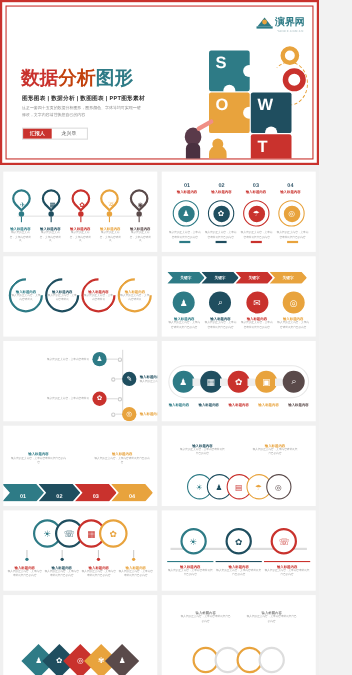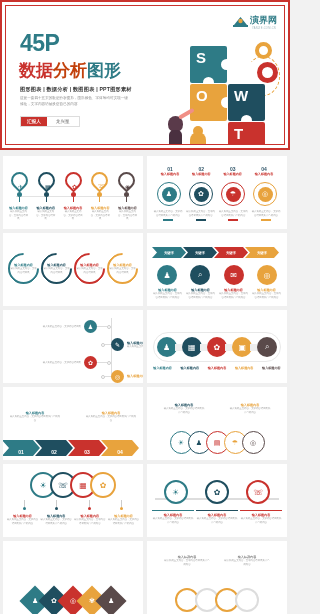--- a/index.html
+++ b/index.html
@@ -255,21 +255,20 @@
           <svg width="15" height="13" viewBox="0 0 15 13">
             <path d="M1 10 L7.5 2 L14 10 Z" fill="#2e7b86"></path>
             <circle cx="7.5" cy="6" r="2.2" fill="#e8a33d"></circle>
             <rect x="0" y="10" width="15" height="2" fill="#2e7b86"></rect>
           </svg>
         </div>
         <span class="logo-text">演界网</span>
         <span class="logo-sub">YANJIE.COM.CN</span>
       </div>
 
-      <div class="cover-title">45P</div>
 
       <div class="cover-sub">
         <span class="cs1">数据</span><span class="cs2">分析</span><span class="cs3">图形</span>
       </div>
 
       <div class="cover-tags">图形图表 | 数据分析 | 数图图表 | PPT图形素材</div>
       <div class="cover-desc">这是一套四十五页的数据分析图形，图形颜色、字体等均可实现一键修改，文字内容请替换您自己的内容</div>
 
       <div class="cover-badge">
         <div class="badge-red">汇报人</div>

